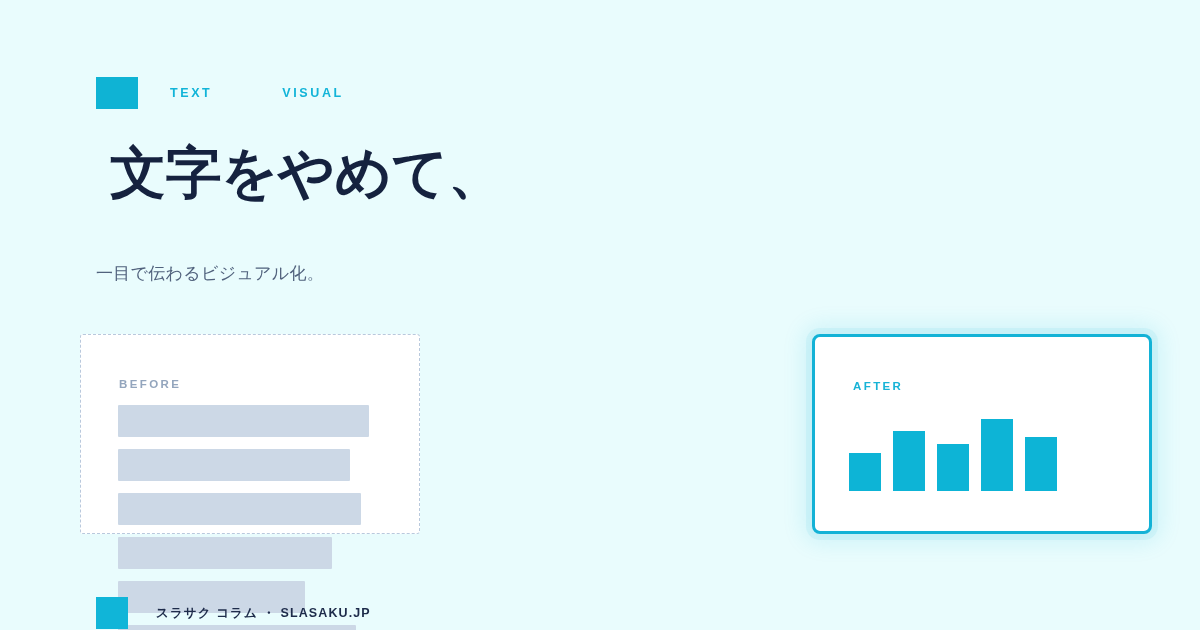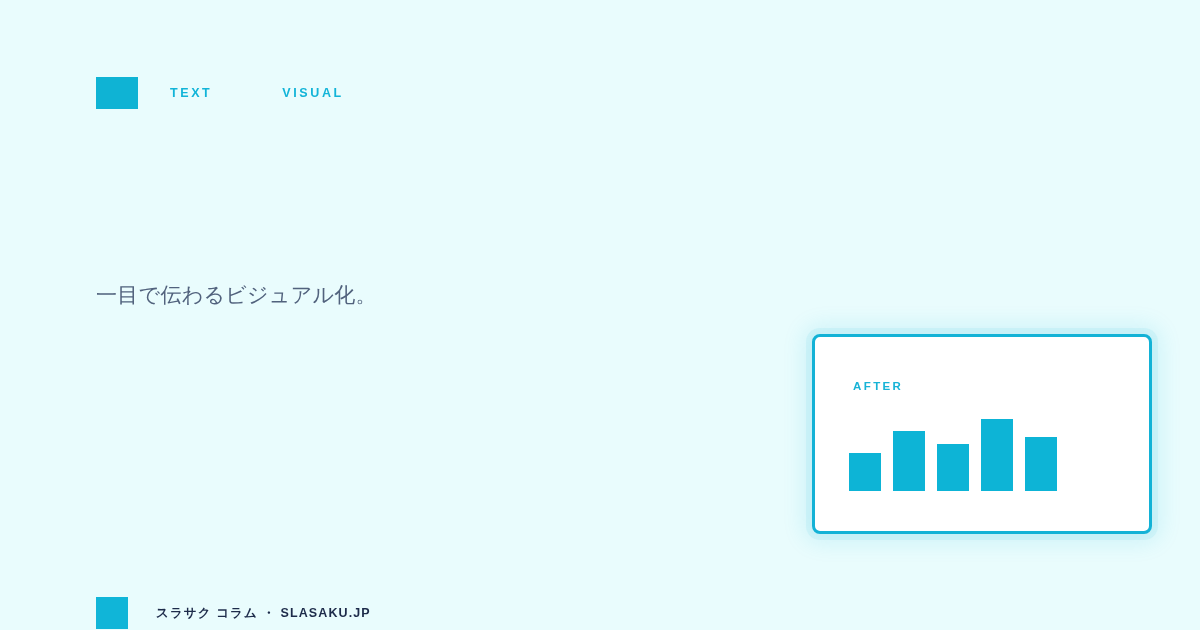--- a/index.html
+++ b/index.html
@@ -60,22 +60,22 @@
     font-weight: bold;
     line-height: 1.18;
     letter-spacing: -0.5px;
   }
   .headline-line { display: block; white-space: nowrap; }
 
   
   .subtitle {
     position: absolute;
     left: 64px;
-    top: 247px;
-    font-size: 21px;
+    top: 229px;
+    font-size: 17px;
     color: #51627d;
     letter-spacing: 0.3px;
     line-height: 1.5;
     white-space: nowrap;
   }
 
   
   .card-before {
     position: absolute;
     left: 64px;
@@ -170,24 +170,36 @@
 
 <div class="canvas">
 
   <div class="eyebrow">
     <span class="eyebrow-rule"></span>
     <span class="eyebrow-word">TEXT</span>
     <span class="eyebrow-word second">VISUAL</span>
   </div>
 
   <h1 class="headline">
+    <span class="headline-line">文字をやめて、</span>
   </h1>
 
   <p class="subtitle">一目で伝わるビジュアル化。</p>
 
+  <div class="card-before">
+    <div class="card-label before">BEFORE</div>
+    <div class="skeleton-lines">
+      <div class="skeleton-line" style="width:95%"></div>
+      <div class="skeleton-line" style="width:88%"></div>
+      <div class="skeleton-line" style="width:92%"></div>
+      <div class="skeleton-line" style="width:81%"></div>
+      <div class="skeleton-line" style="width:71%"></div>
+      <div class="skeleton-line" style="width:90%"></div>
+    </div>
+  </div>
 
   <div class="card-after">
     <div class="card-label after">AFTER</div>
     <div class="bars">
       <div class="bar" style="height: 49.0909%; background: rgb(13, 180, 214);"></div>
       <div class="bar" style="height: 77.2727%; background: rgb(13, 180, 214);"></div>
       <div class="bar" style="height: 60.9091%; background: rgb(13, 180, 214);"></div>
       <div class="bar" style="height: 92.7273%; background: rgb(13, 180, 214);"></div>
       <div class="bar" style="height: 69.0909%; background: rgb(13, 180, 214);"></div>
     </div>

